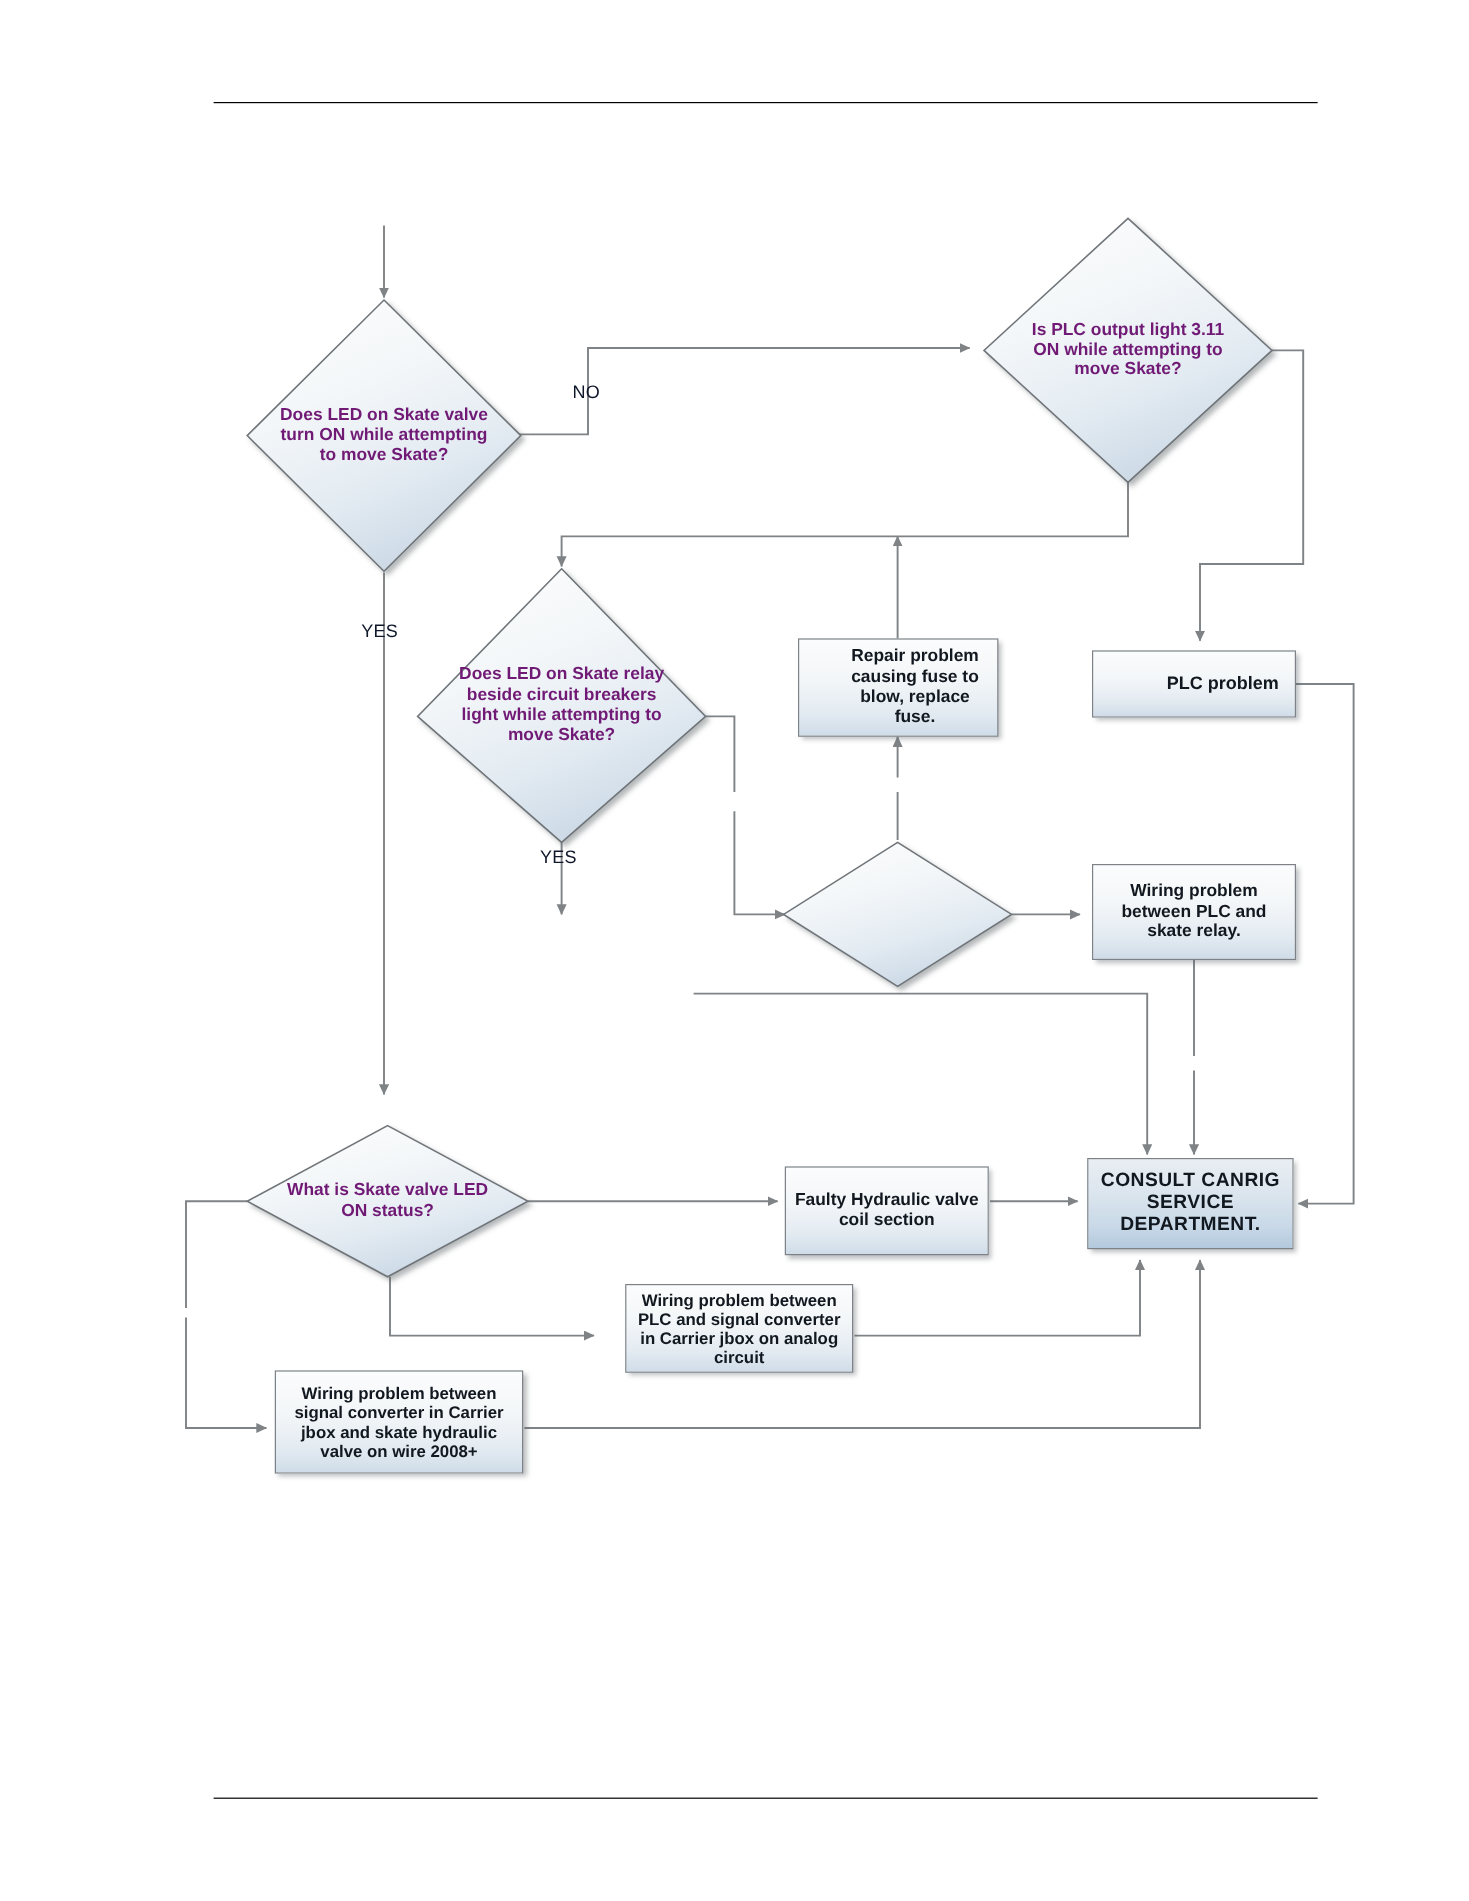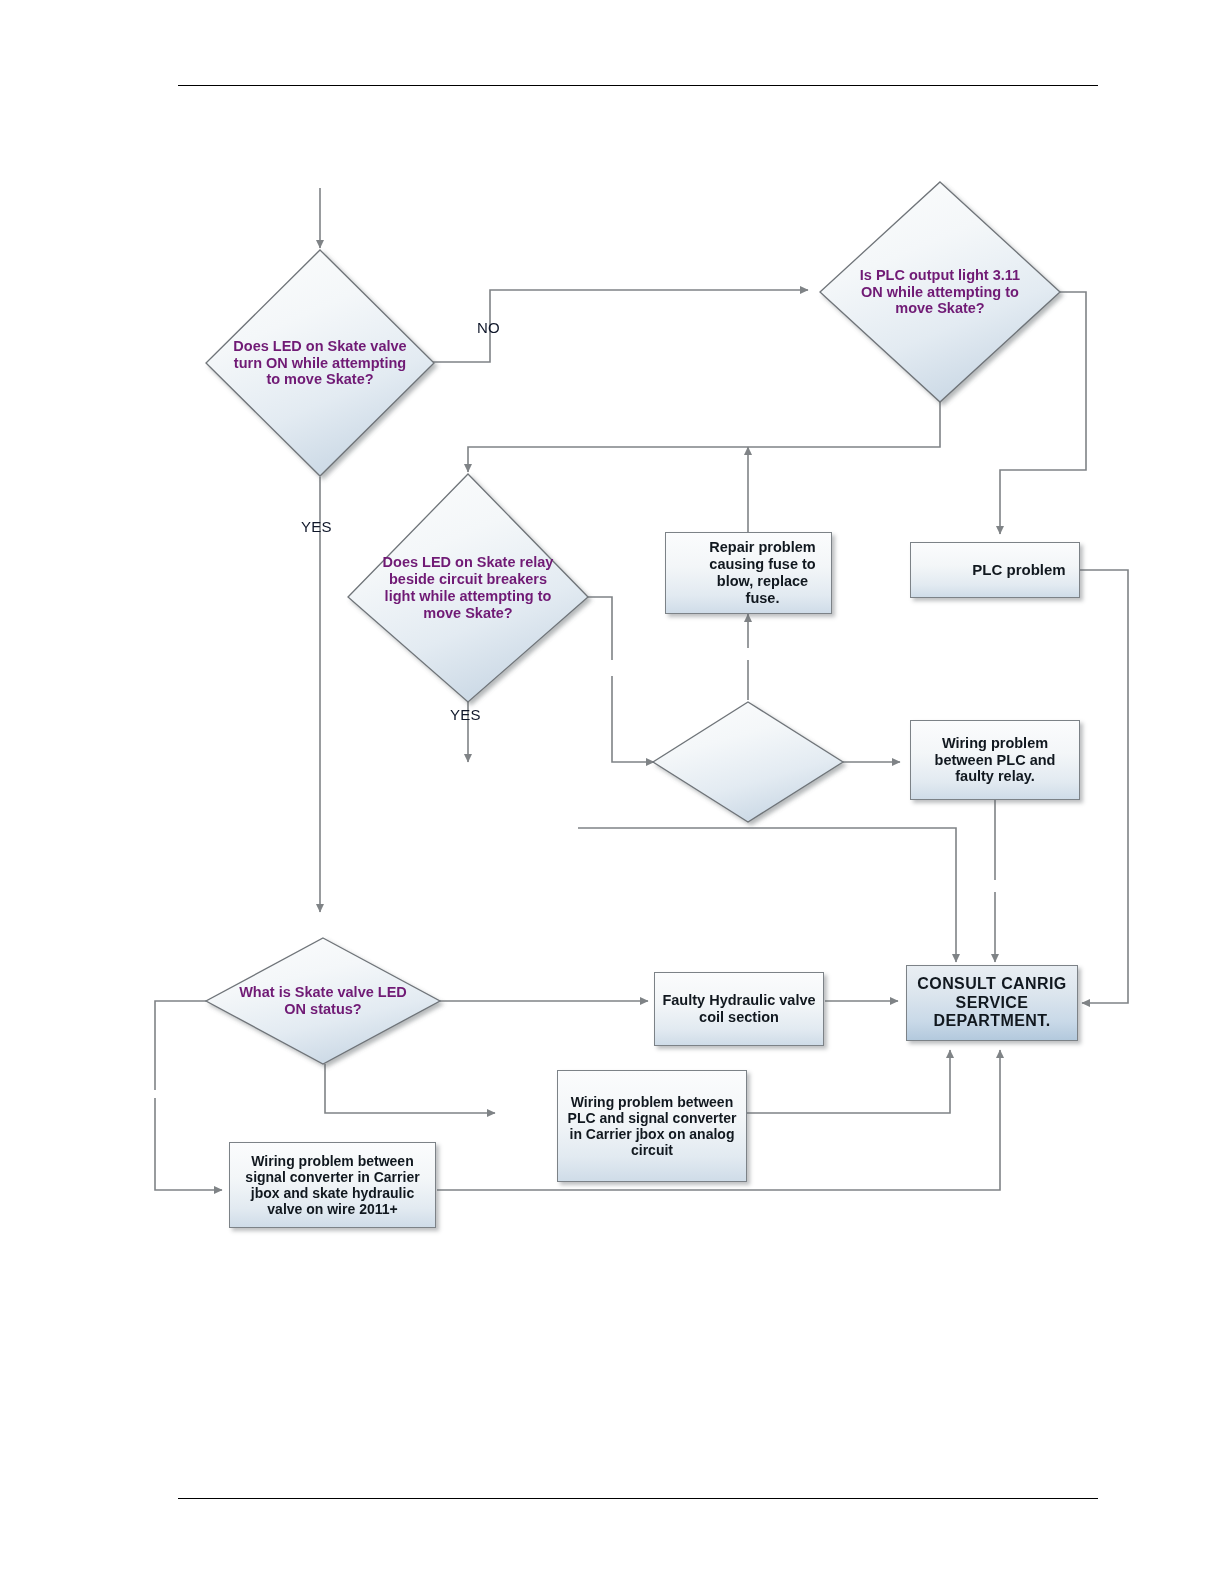--- a/index.html
+++ b/index.html
@@ -126,38 +126,38 @@
 
   <div class="node box" style="left:665px;top:532px;width:167px;height:82px;font-size:14.5px;padding-left:28px;">
     <div class="inner">Repair problem causing fuse to blow, replace fuse.</div>
   </div>
 
   <div class="node box" style="left:910px;top:542px;width:170px;height:56px;font-size:15px;padding-left:48px;">
     <div class="inner">PLC problem</div>
   </div>
 
   <div class="node box" style="left:910px;top:720px;width:170px;height:80px;font-size:14.5px;">
-    <div class="inner">Wiring problem between PLC and faulty relay.</div>
+    <div class="inner">Wiring problem between PLC and skate relay.</div>
   </div>
 
 
   <div class="node box" style="left:654px;top:972px;width:170px;height:74px;font-size:14.5px;">
     <div class="inner">Faulty Hydraulic valve coil section</div>
   </div>
 
   <div class="node box" style="left:906px;top:965px;width:172px;height:76px;font-size:16px;letter-spacing:.4px;
               background:linear-gradient(to bottom,#e9eef3 0%,#dde6ee 35%,#c9d9e8 75%,#b3c9dd 100%);">
     <div class="inner">CONSULT CANRIG SERVICE DEPARTMENT.</div>
   </div>
 
-  <div class="node box" style="left:521px;top:1070px;width:190px;height:112px;font-size:14px;margin-left:36px;">
+  <div class="node box" style="left:521px;top:1070px;width:190px;height:74px;font-size:14px;">
     <div class="inner">Wiring problem between PLC and signal converter in Carrier  jbox on analog circuit</div>
   </div>
 
   <div class="node box" style="left:229px;top:1142px;width:207px;height:86px;font-size:14px;">
-    <div class="inner">Wiring problem between signal converter in Carrier jbox and skate hydraulic valve on wire 2011+</div>
+    <div class="inner">Wiring problem between signal converter in Carrier jbox and skate hydraulic valve on wire 2008+</div>
   </div>
 
   <div class="lbl" style="left:477px;top:319px;">NO</div>
   <div class="lbl" style="left:301px;top:518px;">YES</div>
   <div class="lbl" style="left:450px;top:706px;">YES</div>
 
 </div>
 
 </body></html>

